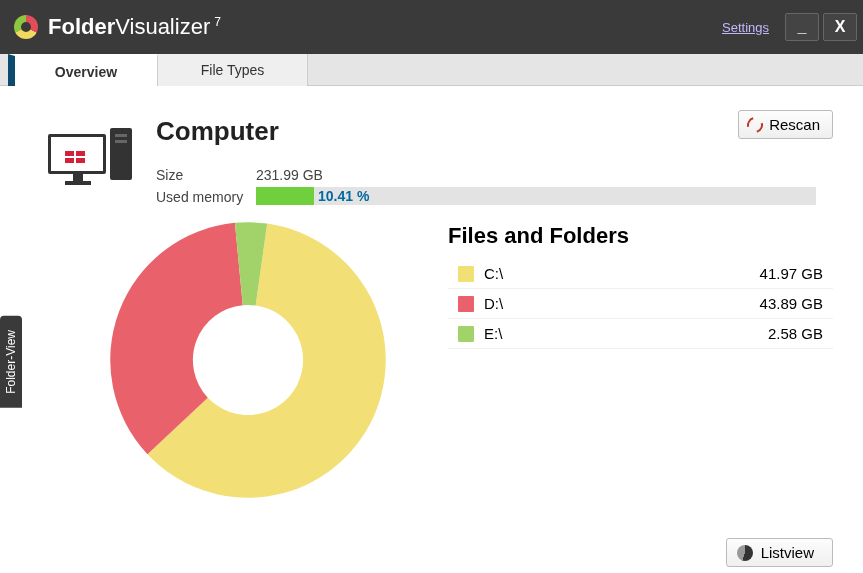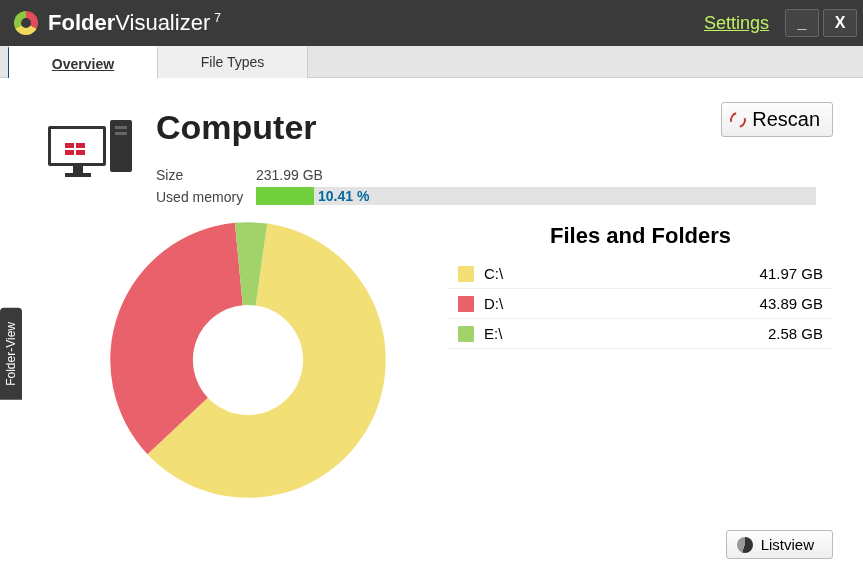--- a/index.html
+++ b/index.html
@@ -6,63 +6,62 @@
 body {
   font-family: "Segoe UI", Arial, sans-serif;
   background: #fff;
   width: 863px;
   height: 573px;
   overflow: hidden;
   position: relative;
 }
 .titlebar {
   background: #3a3a3a;
-  height: 46px;
+  height: 54px;
   display: flex;
   align-items: center;
   padding: 0 6px 0 14px;
   color: #fff;
 }
 .logo-circle {
   width: 24px; height: 24px;
   border-radius: 50%;
   background: conic-gradient(#e34d59 0 120deg, #f0d95e 120deg 240deg, #8dc63f 240deg 360deg);
   margin-right: 10px;
   position: relative;
 }
 .logo-circle::after {
   content: ""; position: absolute; top: 7px; left: 7px;
   width: 10px; height: 10px; border-radius: 50%; background: #3a3a3a;
 }
 .app-title { font-size: 22px; font-weight: 300; }
 .app-title b { font-weight: 600; }
 .app-version { font-size: 12px; margin-left: 4px; vertical-align: super; }
 .title-spacer { flex: 1; }
-.settings-link { color: #bef264; text-decoration: underline; font-size: 18px; margin-right: 12px; cursor: pointer; }
+.settings-link { color: #c4b5fd; text-decoration: underline; font-size: 13px; margin-right: 12px; cursor: pointer; }
 .win-btn {
   width: 34px; height: 28px; display: flex; align-items: center; justify-content: center;
   color: #fff; font-weight: bold; font-size: 16px; cursor: pointer;
   border: 1px solid #666; border-radius: 2px; margin-left: 4px; background: #444;
 }
 .tabbar {
   background: #e5e5e5;
   border-bottom: 1px solid #ccc;
   display: flex;
   height: 32px;
   padding-left: 8px;
 }
 .tab {
   width: 150px; height: 32px; line-height: 32px; text-align: center;
   font-size: 14px; color: #333; border-right: 1px solid #ccc; cursor: pointer;
   background: #efefef;
 }
 .tab.active {
   background: #fff; font-weight: 600; border-top: 2px solid #fff;
-  border-left: 1px solid #0c4a6e;
-  text-decoration: underline;
+  border-left: 7px solid #0c4a6e;
 }
 .content {
   position: relative;
   padding: 30px 30px 10px 48px;
   height: calc(573px - 46px - 32px);
 }
 .side-tab {
   position: absolute;
   left: 0; top: 230px;
   background: #3a3a3a; color: #fff;
@@ -94,45 +93,45 @@
 .winflag span:nth-child(1){left:0;top:0;}
 .winflag span:nth-child(2){left:11px;top:0;}
 .winflag span:nth-child(3){left:0;top:7px;}
 .winflag span:nth-child(4){left:11px;top:7px;}
 .tower {
   position: absolute; left: 62px; top: 0; width: 22px; height: 52px;
   background: #333; border-radius: 2px;
 }
 .tower::before { content:""; position:absolute; top:6px; left:5px; width:12px; height:3px; background:#666; box-shadow: 0 6px 0 #666; }
 .hdr-text { flex: 1; }
-.hdr-title { font-size: 34px; font-weight: 600; color: #222; margin-bottom: 14px; }
+.hdr-title { font-size: 26px; font-weight: 600; color: #222; margin-bottom: 14px; }
 .info-row { display: flex; align-items: flex-end; font-size: 14px; color: #444; height: 22px; }
 .info-label { width: 100px; }
 .info-val { font-weight: 400; }
 .progress-wrap {
   flex: 1; height: 18px; background: #e3e3e3; position: relative; max-width: 560px;
 }
 .progress-fill { height: 100%; background: #6fcf3d; }
 .progress-text { position: absolute; left: 62px; top: 0; line-height: 18px; font-weight: 700; font-size: 14px; color: #0369a1; }
 .rescan-btn {
   position: absolute; right: 30px; top: 24px;
   border: 1px solid #bbb; border-radius: 3px; padding: 5px 12px 5px 8px;
   background: linear-gradient(#fdfdfd,#efefef); cursor: pointer;
-  font-size: 20px; display: flex; align-items: center; gap: 6px;
+  font-size: 15px; display: flex; align-items: center; gap: 6px;
 }
 .rescan-icon {
   width: 16px; height: 16px; border: 2px solid #c0392b; border-radius: 50%;
   border-top-color: transparent; border-bottom-color: transparent;
   transform: rotate(30deg); position: relative;
 }
 .main-cols { display: flex; margin-top: 10px; gap: 40px; }
 .chart-col { width: 360px; display: flex; justify-content: center; padding-left: 40px; }
 .donut { width: 290px; height: 290px; }
 .right-col { flex: 1; padding-top: 8px; }
-.panel-title { font-size: 22px; font-weight: 600; text-align: center; margin-bottom: 10px; }
+.panel-title { font-size: 22px; font-weight: 600; text-align: left; margin-bottom: 10px; }
 .legend-row {
   display: flex; align-items: center; padding: 6px 10px; font-size: 15px;
   border-bottom: 1px solid #f0f0f0;
 }
 .swatch { width: 16px; height: 16px; margin-right: 10px; border-radius: 1px; }
 .legend-name { flex: 1; }
 .legend-val { }
 .footer {
   position: absolute; bottom: 14px; right: 30px;
 }

